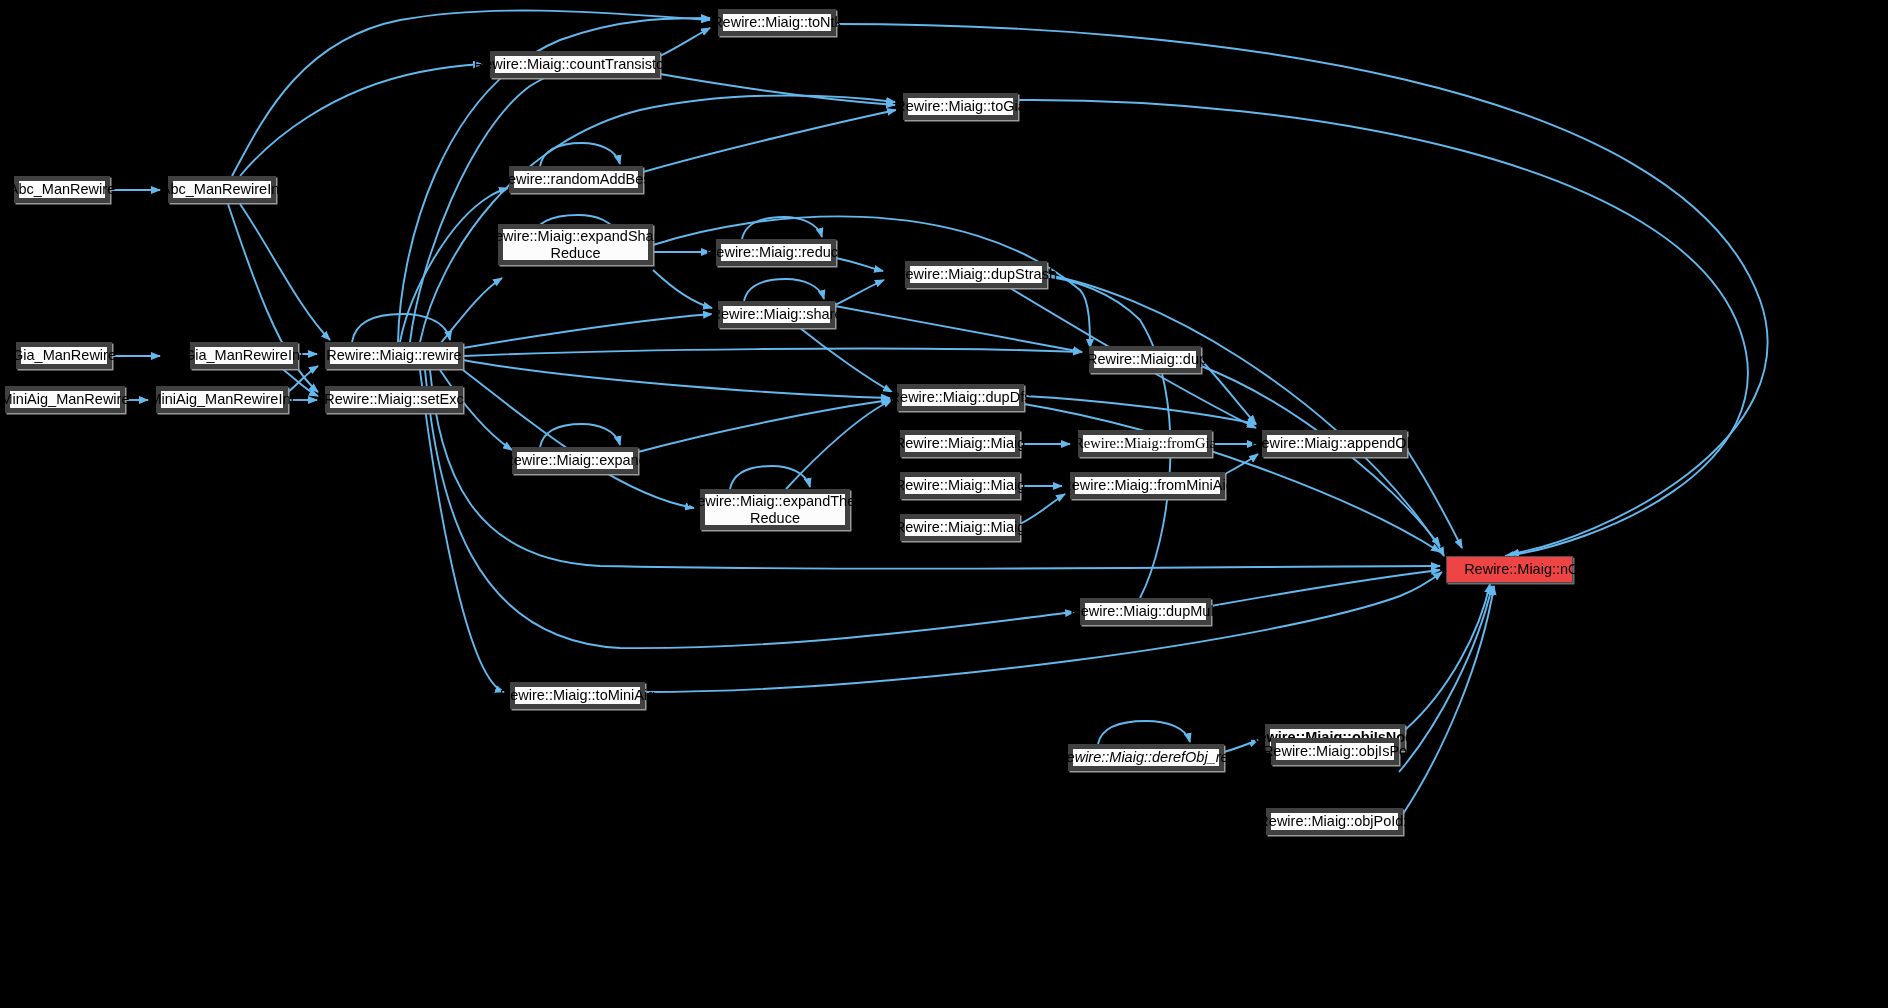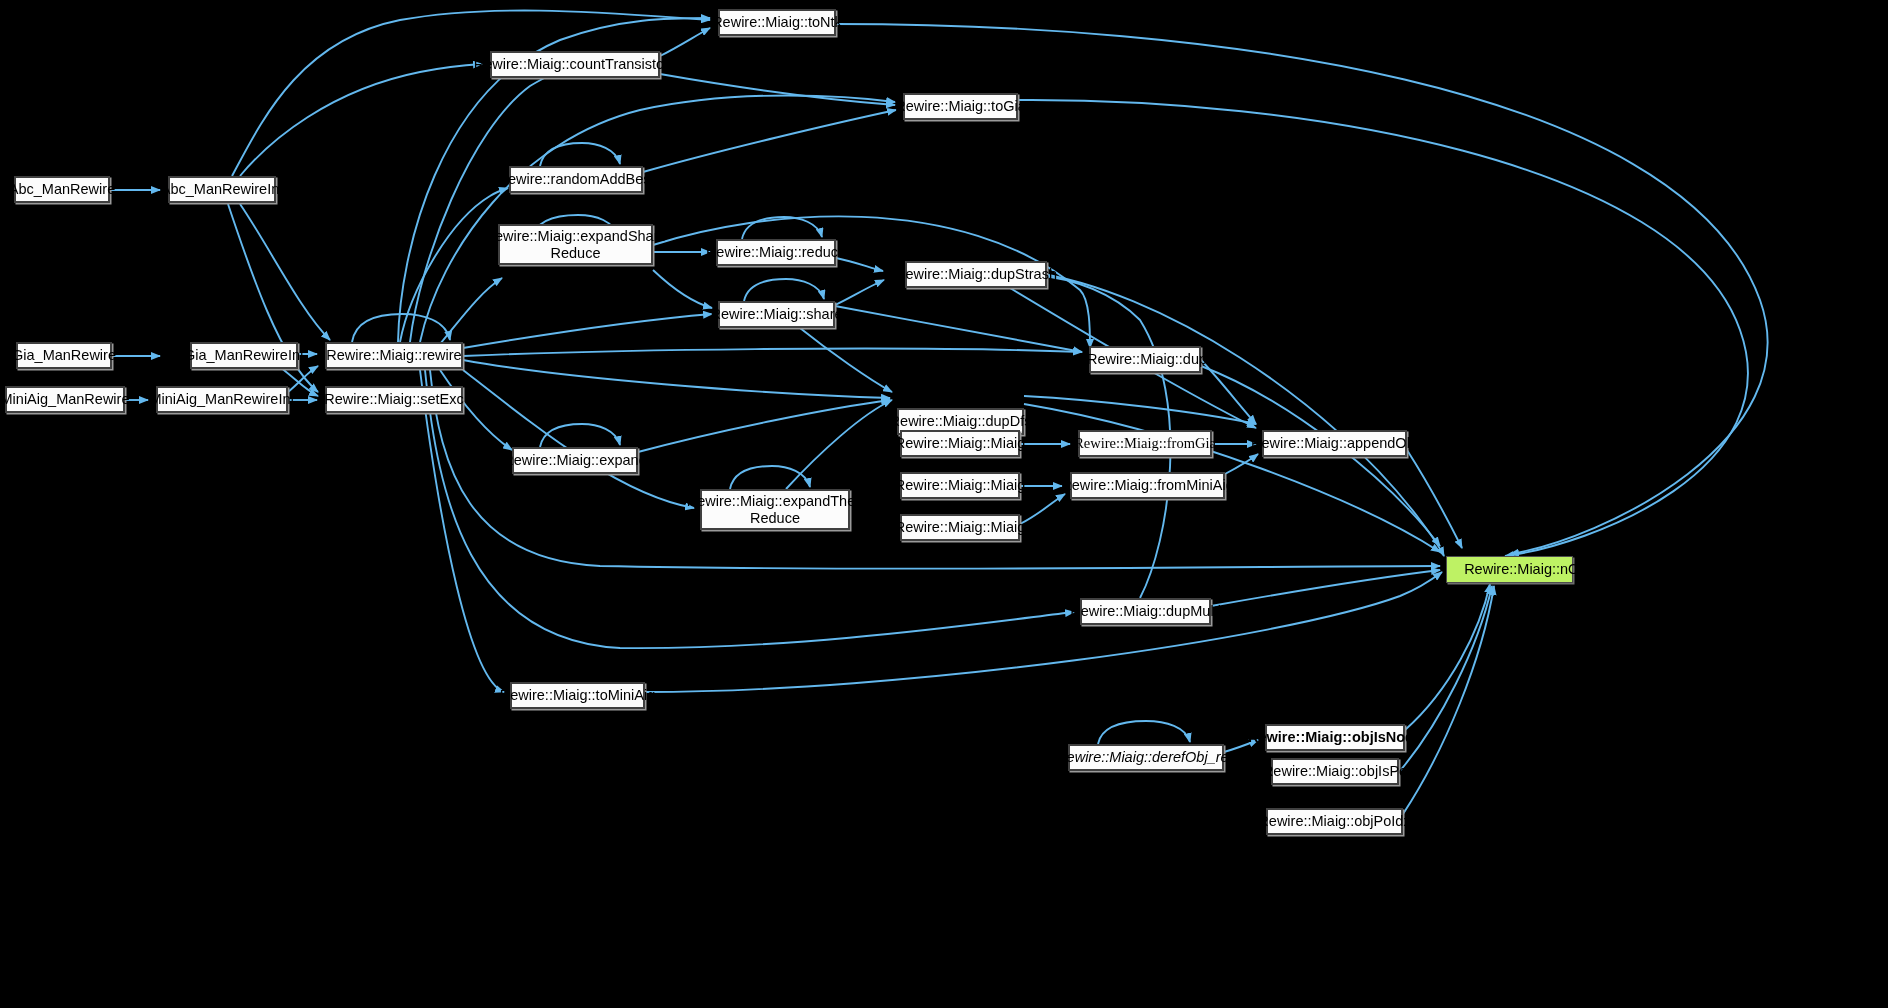--- a/index.html
+++ b/index.html
@@ -8,35 +8,35 @@
     width:1888px;height:1008px;
     background:#000;
     overflow:hidden;
     font-family:"Liberation Sans", sans-serif;
   }
   svg.edges{position:absolute;left:0;top:0;width:1888px;height:1008px;}
   .node{
     position:absolute;
     box-sizing:border-box;
     background:#fcfcfc;
-    border:2px solid #404040;
+    border:5px solid #404040;
     box-shadow:1.5px 1.5px 0 0 #9a9a9a;
     color:#000;
     font-size:14.5px;
     line-height:1.12;
     display:flex;
     align-items:center;
     justify-content:center;
     text-align:center;
     white-space:pre-line;
     padding:0 5px;
     z-index:5;
   }
   .node.current{
-    background:#bef264;
+    background:#ef4444;
     border:1px solid #4d4d4d;
     box-shadow:1.5px 1.5px 0 0 #6e6e6e;
     padding-left:48px;
   }
 </style>
 </head>
 <body>
 
 <div id="canvas">
   <svg class="edges" viewBox="0 0 1888 1008" xmlns="http://www.w3.org/2000/svg">
@@ -126,30 +126,30 @@
       <div class="node" style="left: 490px; top: 51px; width: 170px; height: 27px;">Rewire::Miaig::countTransistors</div>
       <div class="node" style="left: 903px; top: 93px; width: 115px; height: 27px;">Rewire::Miaig::toGia</div>
       <div class="node" style="left: 509px; top: 166px; width: 134px; height: 27px;">Rewire::randomAddBest</div>
       <div class="node" style="left: 498px; top: 224px; width: 155px; height: 41px;">Rewire::Miaig::expandShare
 Reduce</div>
       <div class="node" style="left: 716px; top: 239px; width: 120px; height: 27px;">Rewire::Miaig::reduce</div>
       <div class="node" style="left: 889px; top: 261px; width: 142px; height: 27px; margin-left: 16px;">Rewire::Miaig::dupStrash</div>
       <div class="node" style="left: 718px; top: 301px; width: 117px; height: 27px;">Rewire::Miaig::share</div>
       <div class="node" style="left: 1089px; top: 346px; width: 112px; height: 27px; padding-left: 9px;">Rewire::Miaig::dup</div>
       <div class="node" style="left: 512px; top: 447px; width: 126px; height: 27px;">Rewire::Miaig::expand</div>
-      <div class="node" style="left: 897px; top: 408px; width: 127px; height: 27px;">Rewire::Miaig::dupDfs</div>
+      <div class="node" style="left: 897px; top: 384px; width: 127px; height: 27px;">Rewire::Miaig::dupDfs</div>
       <div class="node" style="left: 900px; top: 430px; width: 120px; height: 27px;">Rewire::Miaig::Miaig</div>
       <div class="node" style="left: 1078px; top: 430px; width: 134px; height: 27px; font-family: Liberation Serif, serif;">Rewire::Miaig::fromGia</div>
       <div class="node" style="left: 900px; top: 472px; width: 120px; height: 27px;">Rewire::Miaig::Miaig</div>
       <div class="node" style="left: 1070px; top: 472px; width: 155px; height: 27px;">Rewire::Miaig::fromMiniAig</div>
       <div class="node" style="left: 900px; top: 514px; width: 120px; height: 27px;">Rewire::Miaig::Miaig</div>
       <div class="node" style="left: 700px; top: 489px; width: 150px; height: 41px;">Rewire::Miaig::expandThen
 Reduce</div>
       <div class="node" style="left: 1262px; top: 430px; width: 145px; height: 27px;">Rewire::Miaig::appendObj</div>
       <div class="node current" style="left: 1446px; top: 556px; width: 127px; height: 27px;">Rewire::Miaig::nObjs</div>
       <div class="node" style="left: 1080px; top: 598px; width: 131px; height: 27px;">Rewire::Miaig::dupMulti</div>
       <div class="node" style="left: 510px; top: 682px; width: 135px; height: 27px;">Rewire::Miaig::toMiniAig</div>
       <div class="node" style="left: 1068px; top: 744px; width: 156px; height: 27px; font-style: italic;">Rewire::Miaig::derefObj_rec</div>
       <div class="node" style="left: 1265px; top: 724px; width: 140px; height: 27px; font-weight: bold;">Rewire::Miaig::objIsNode</div>
-      <div class="node" style="left: 1271px; top: 758px; width: 128px; height: 27px;">Rewire::Miaig::objIsPo</div>
+      <div class="node" style="left: 1271px; top: 738px; width: 128px; height: 27px;">Rewire::Miaig::objIsPo</div>
       <div class="node" style="left: 1266px; top: 808px; width: 137px; height: 27px;">Rewire::Miaig::objPoIdx</div>
     </div>
 </div>
 
 </body></html>

